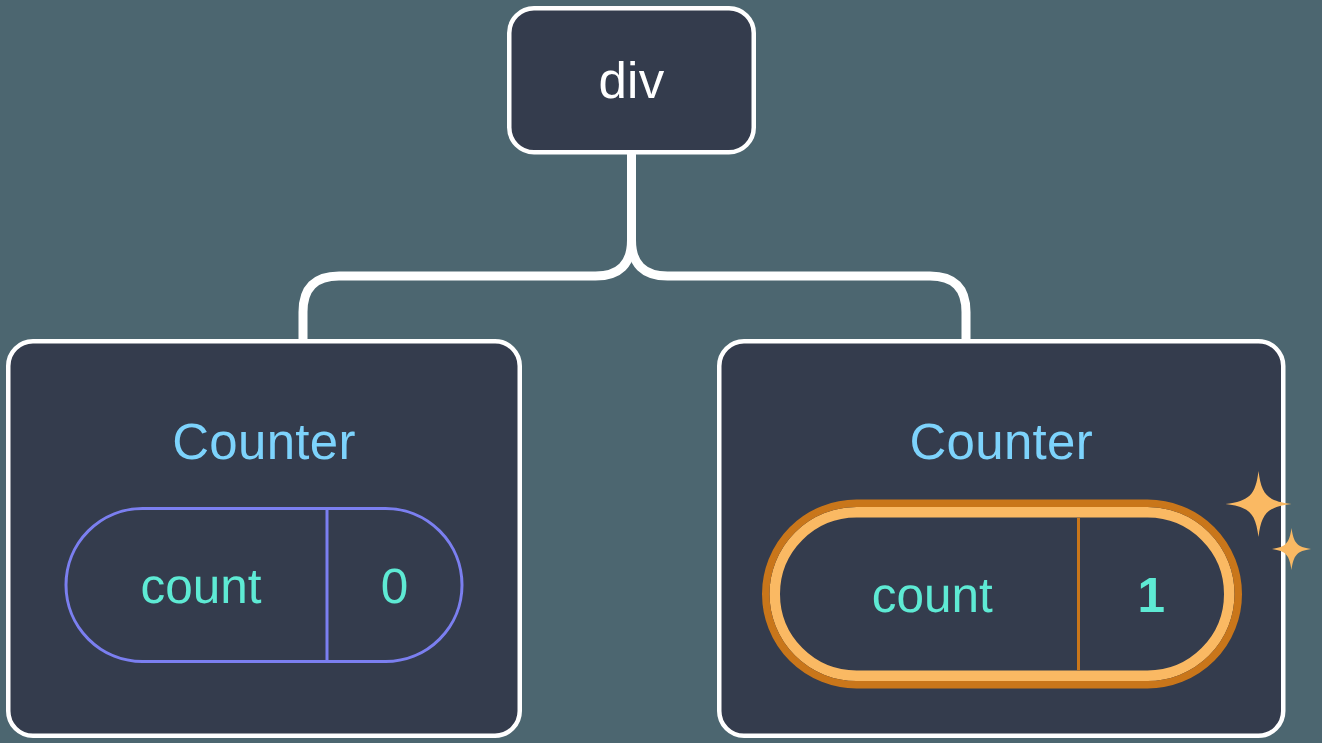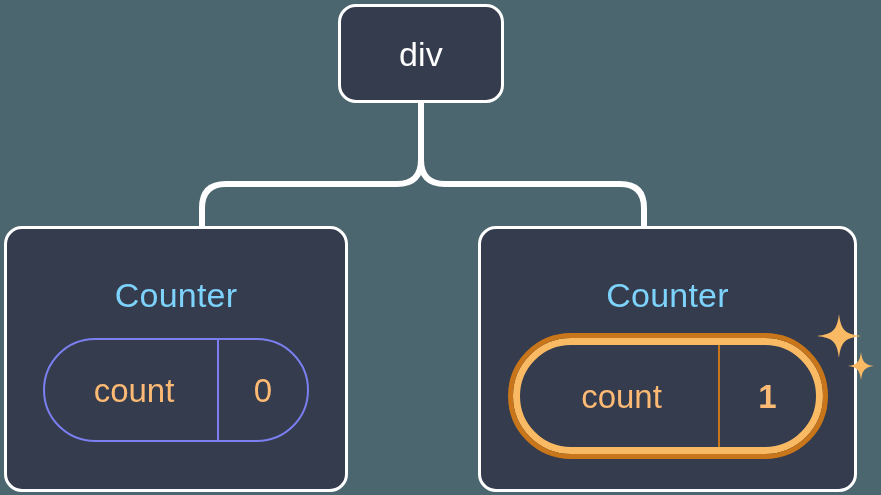--- a/index.html
+++ b/index.html
@@ -100,21 +100,21 @@
     border-radius: 999px;
     height: 104px;
     overflow: hidden;
   }
 
   .pill-key,
   .pill-val {
     display: flex;
     align-items: center;
     justify-content: center;
-    color: #fdba74;
+    color: #5eead4;
     font-size: 33px;
     line-height: 1;
   }
 
   .pill-key {
     width: 172px;
     padding-left: 6px;
   }
 
   .pill-val {

